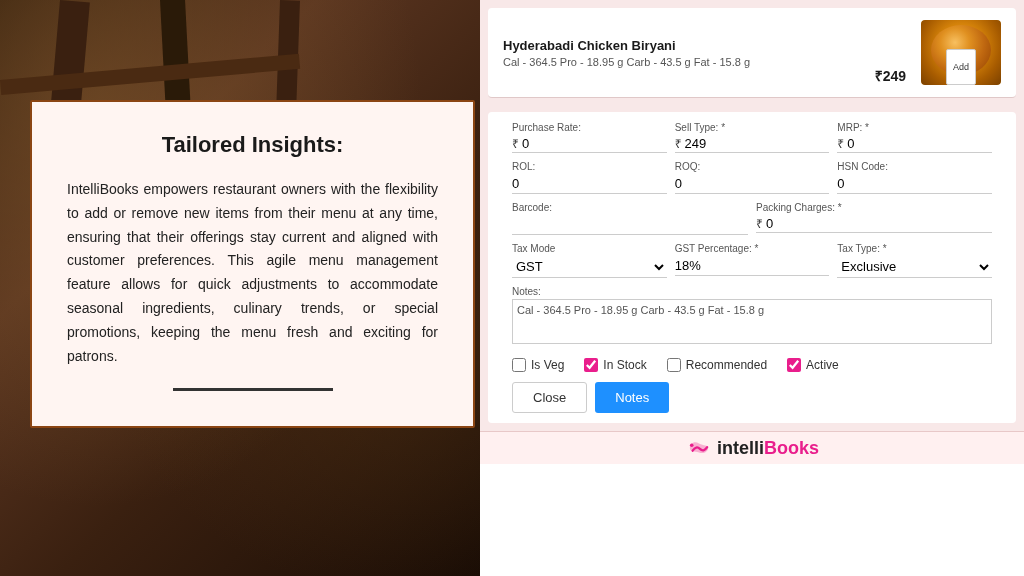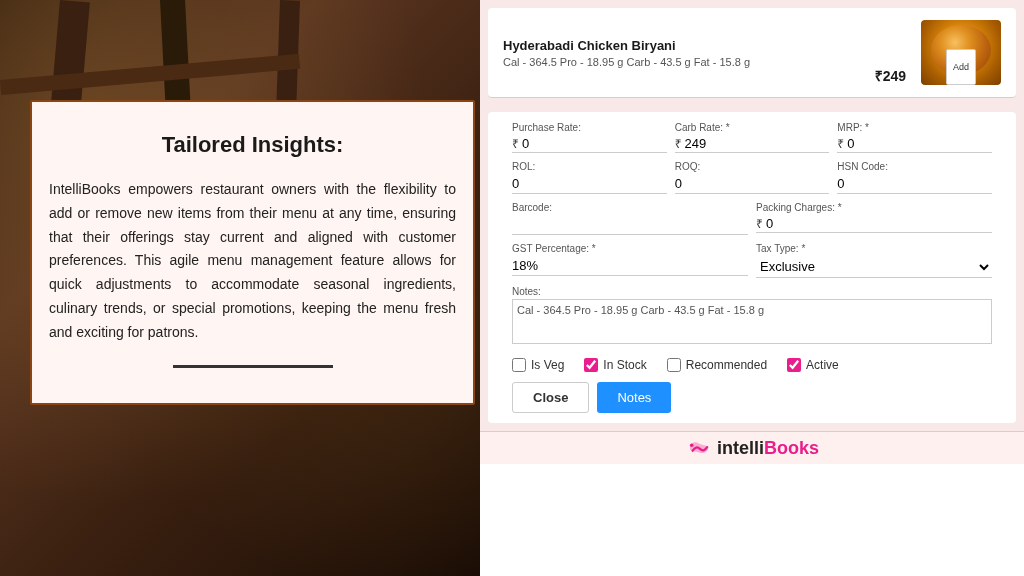--- a/index.html
+++ b/index.html
@@ -55,21 +55,21 @@
     .beam4 { width: 300px; height: 15px; top: 80px; left: 0; transform: rotate(-5deg); background: #4a2a12; }
     .beam5 { width: 250px; height: 12px; top: 120px; left: 50px; transform: rotate(3deg); background: #3a1e08; }
 
     .insight-card {
       position: absolute;
       top: 100px;
       left: 30px;
       width: 445px;
       background: #fff5f2;
       border: 2px solid #8B4513;
-      padding: 30px 17px 35px;
+      padding: 30px 35px 35px;
       border-radius: 2px;
     }
 
     .insight-title {
       font-size: 22px;
       font-weight: bold;
       text-align: center;
       color: #1a1a1a;
       margin-bottom: 20px;
     }
@@ -300,21 +300,20 @@
     }
 
     .btn-close {
       padding: 7px 20px;
       border: 1px solid #ccc;
       background: white;
       color: #333;
       font-size: 13px;
       cursor: pointer;
       border-radius: 3px;
-      font-weight: bold;
     }
 
     .btn-save {
       padding: 7px 20px;
       border: none;
       background: #1e90ff;
       color: white;
       font-size: 13px;
       cursor: pointer;
       border-radius: 3px;
@@ -398,21 +397,21 @@
 
       <div class="form-row">
         <div class="form-field">
           <div class="field-label">Purchase Rate:</div>
           <div class="currency-field">
             <span class="currency-symbol">₹</span>
             <input class="currency-input" value="0" style="">
           </div>
         </div>
         <div class="form-field">
-          <div class="field-label">Carb Rate: *</div>
+          <div class="field-label">Sell Type: *</div>
           <div class="currency-field">
             <span class="currency-symbol">₹</span>
             <input class="currency-input" value="249" style="">
           </div>
         </div>
         <div class="form-field">
           <div class="field-label">MRP: *</div>
           <div class="currency-field">
             <span class="currency-symbol">₹</span>
             <input class="currency-input" value="0" style="">
@@ -443,20 +442,28 @@
         <div class="form-field">
           <div class="field-label">Packing Charges: *</div>
           <div class="currency-field">
             <span class="currency-symbol">₹</span>
             <input class="currency-input" value="0" style="">
           </div>
         </div>
       </div>
 
       <div class="form-row">
+        <div class="form-field">
+          <div class="field-label">Tax Mode</div>
+          <select class="select-field">
+            <option>GST</option>
+            <option>VAT</option>
+            <option>None</option>
+          </select>
+        </div>
         <div class="form-field">
           <div class="field-label">GST Percentage: *</div>
           <input class="field-input" value="18%" style="">
         </div>
         <div class="form-field">
           <div class="field-label">Tax Type: *</div>
           <select class="select-field">
             <option>Exclusive</option>
             <option>Inclusive</option>
           </select>

